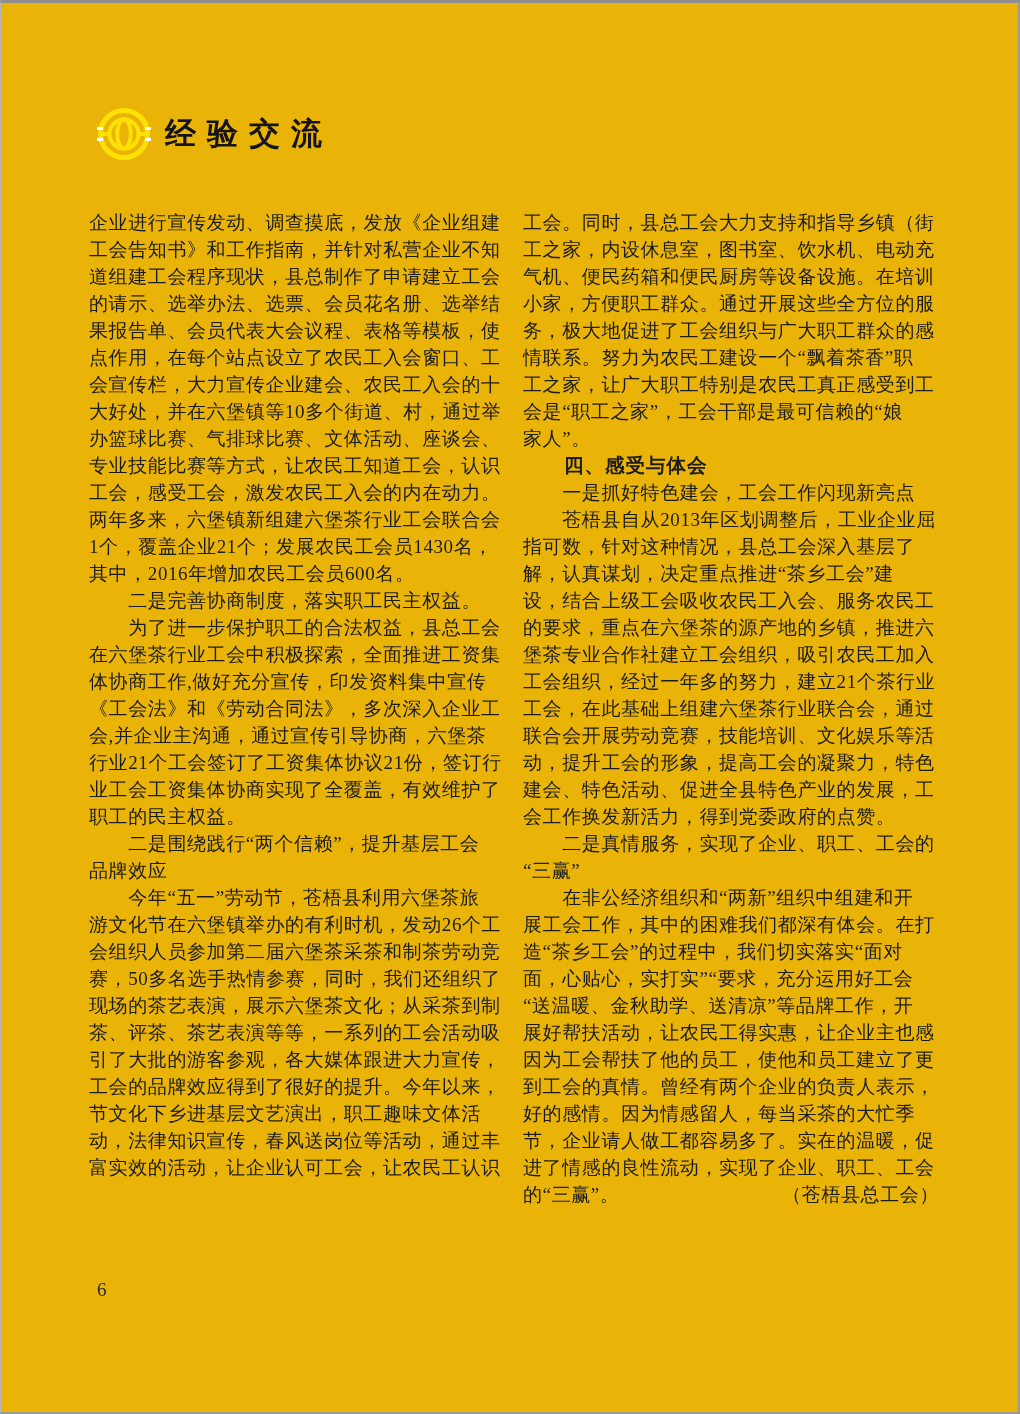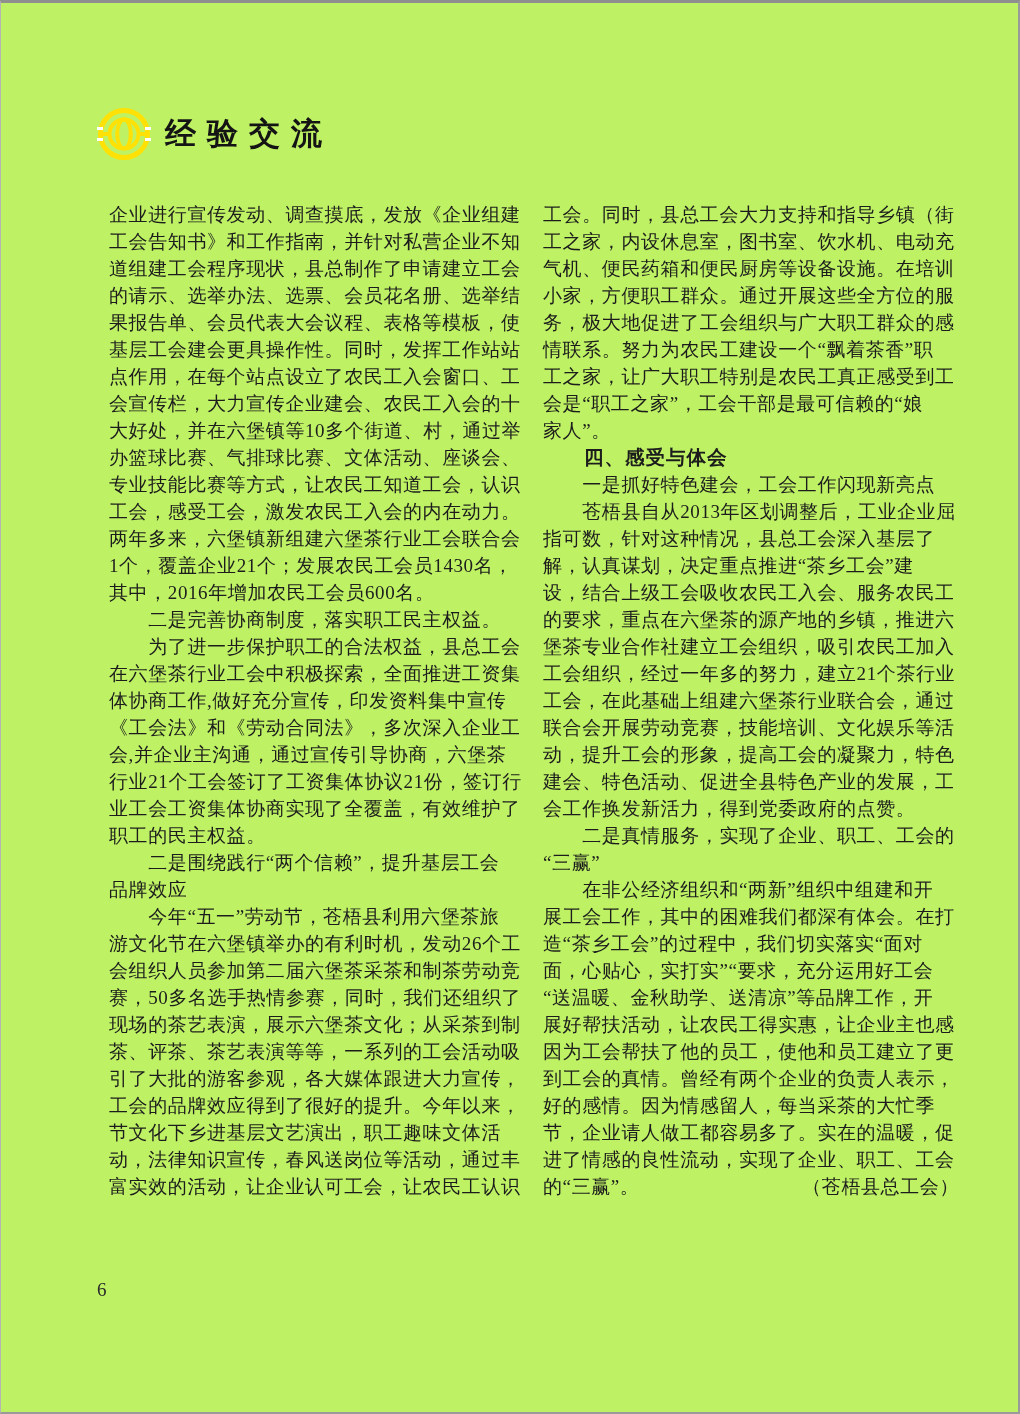--- a/index.html
+++ b/index.html
@@ -5,21 +5,21 @@
   html, body {
     margin: 0;
     padding: 0;
     background: #ffffff;
   }
   .page {
     position: relative;
     width: 1020px;
     height: 1414px;
     box-sizing: border-box;
-    background: #bef264;
+    background: #eab308;
     border-top: 3px solid #8f8f8f;
     border-right: 2px solid #9a9a9a;
     border-bottom: 2px solid #9a9a9a;
     border-left: 1px solid #b5b5b5;
     overflow: hidden;
     font-family: "Liberation Serif", "DejaVu Serif", serif;
     color: #1c1c1c;
   }
   .page-header {
     position: absolute;
@@ -45,23 +45,22 @@
     white-space: nowrap;
   }
   .content {
     position: absolute;
     top: 194px;
     left: 0;
     width: 100%;
   }
   .column {
     position: absolute;
-    top: 4px;
+    top: 12px;
     width: 416px;
-    margin-left: 20px;
   }
   .column-left  { left: 88px; }
   .column-right { left: 522px; }
   .line {
     height: 27px;
     line-height: 27px;
     font-size: 19px;
     letter-spacing: 0.6px;
     white-space: nowrap;
     color: #1c1c1c;
@@ -113,21 +112,20 @@
     <h1 class="section-title">经验交流</h1>
   </header>
 
   <main class="content">
     <div class="column column-left" id="col-left">
         <div class="line">企业进行宣传发动、调查摸底，发放《企业组建</div>
         <div class="line">工会告知书》和工作指南，并针对私营企业不知</div>
         <div class="line">道组建工会程序现状，县总制作了申请建立工会</div>
         <div class="line">的请示、选举办法、选票、会员花名册、选举结</div>
         <div class="line">果报告单、会员代表大会议程、表格等模板，使</div>
-        <div class="line">基层工会建会更具操作性。同时，发挥工作站站</div>
         <div class="line">点作用，在每个站点设立了农民工入会窗口、工</div>
         <div class="line">会宣传栏，大力宣传企业建会、农民工入会的十</div>
         <div class="line">大好处，并在六堡镇等10多个街道、村，通过举</div>
         <div class="line">办篮球比赛、气排球比赛、文体活动、座谈会、</div>
         <div class="line">专业技能比赛等方式，让农民工知道工会，认识</div>
         <div class="line">工会，感受工会，激发农民工入会的内在动力。</div>
         <div class="line">两年多来，六堡镇新组建六堡茶行业工会联合会</div>
         <div class="line">1个，覆盖企业21个；发展农民工会员1430名，</div>
         <div class="line">其中，2016年增加农民工会员600名。</div>
         <div class="line">　　二是完善协商制度，落实职工民主权益。</div>

